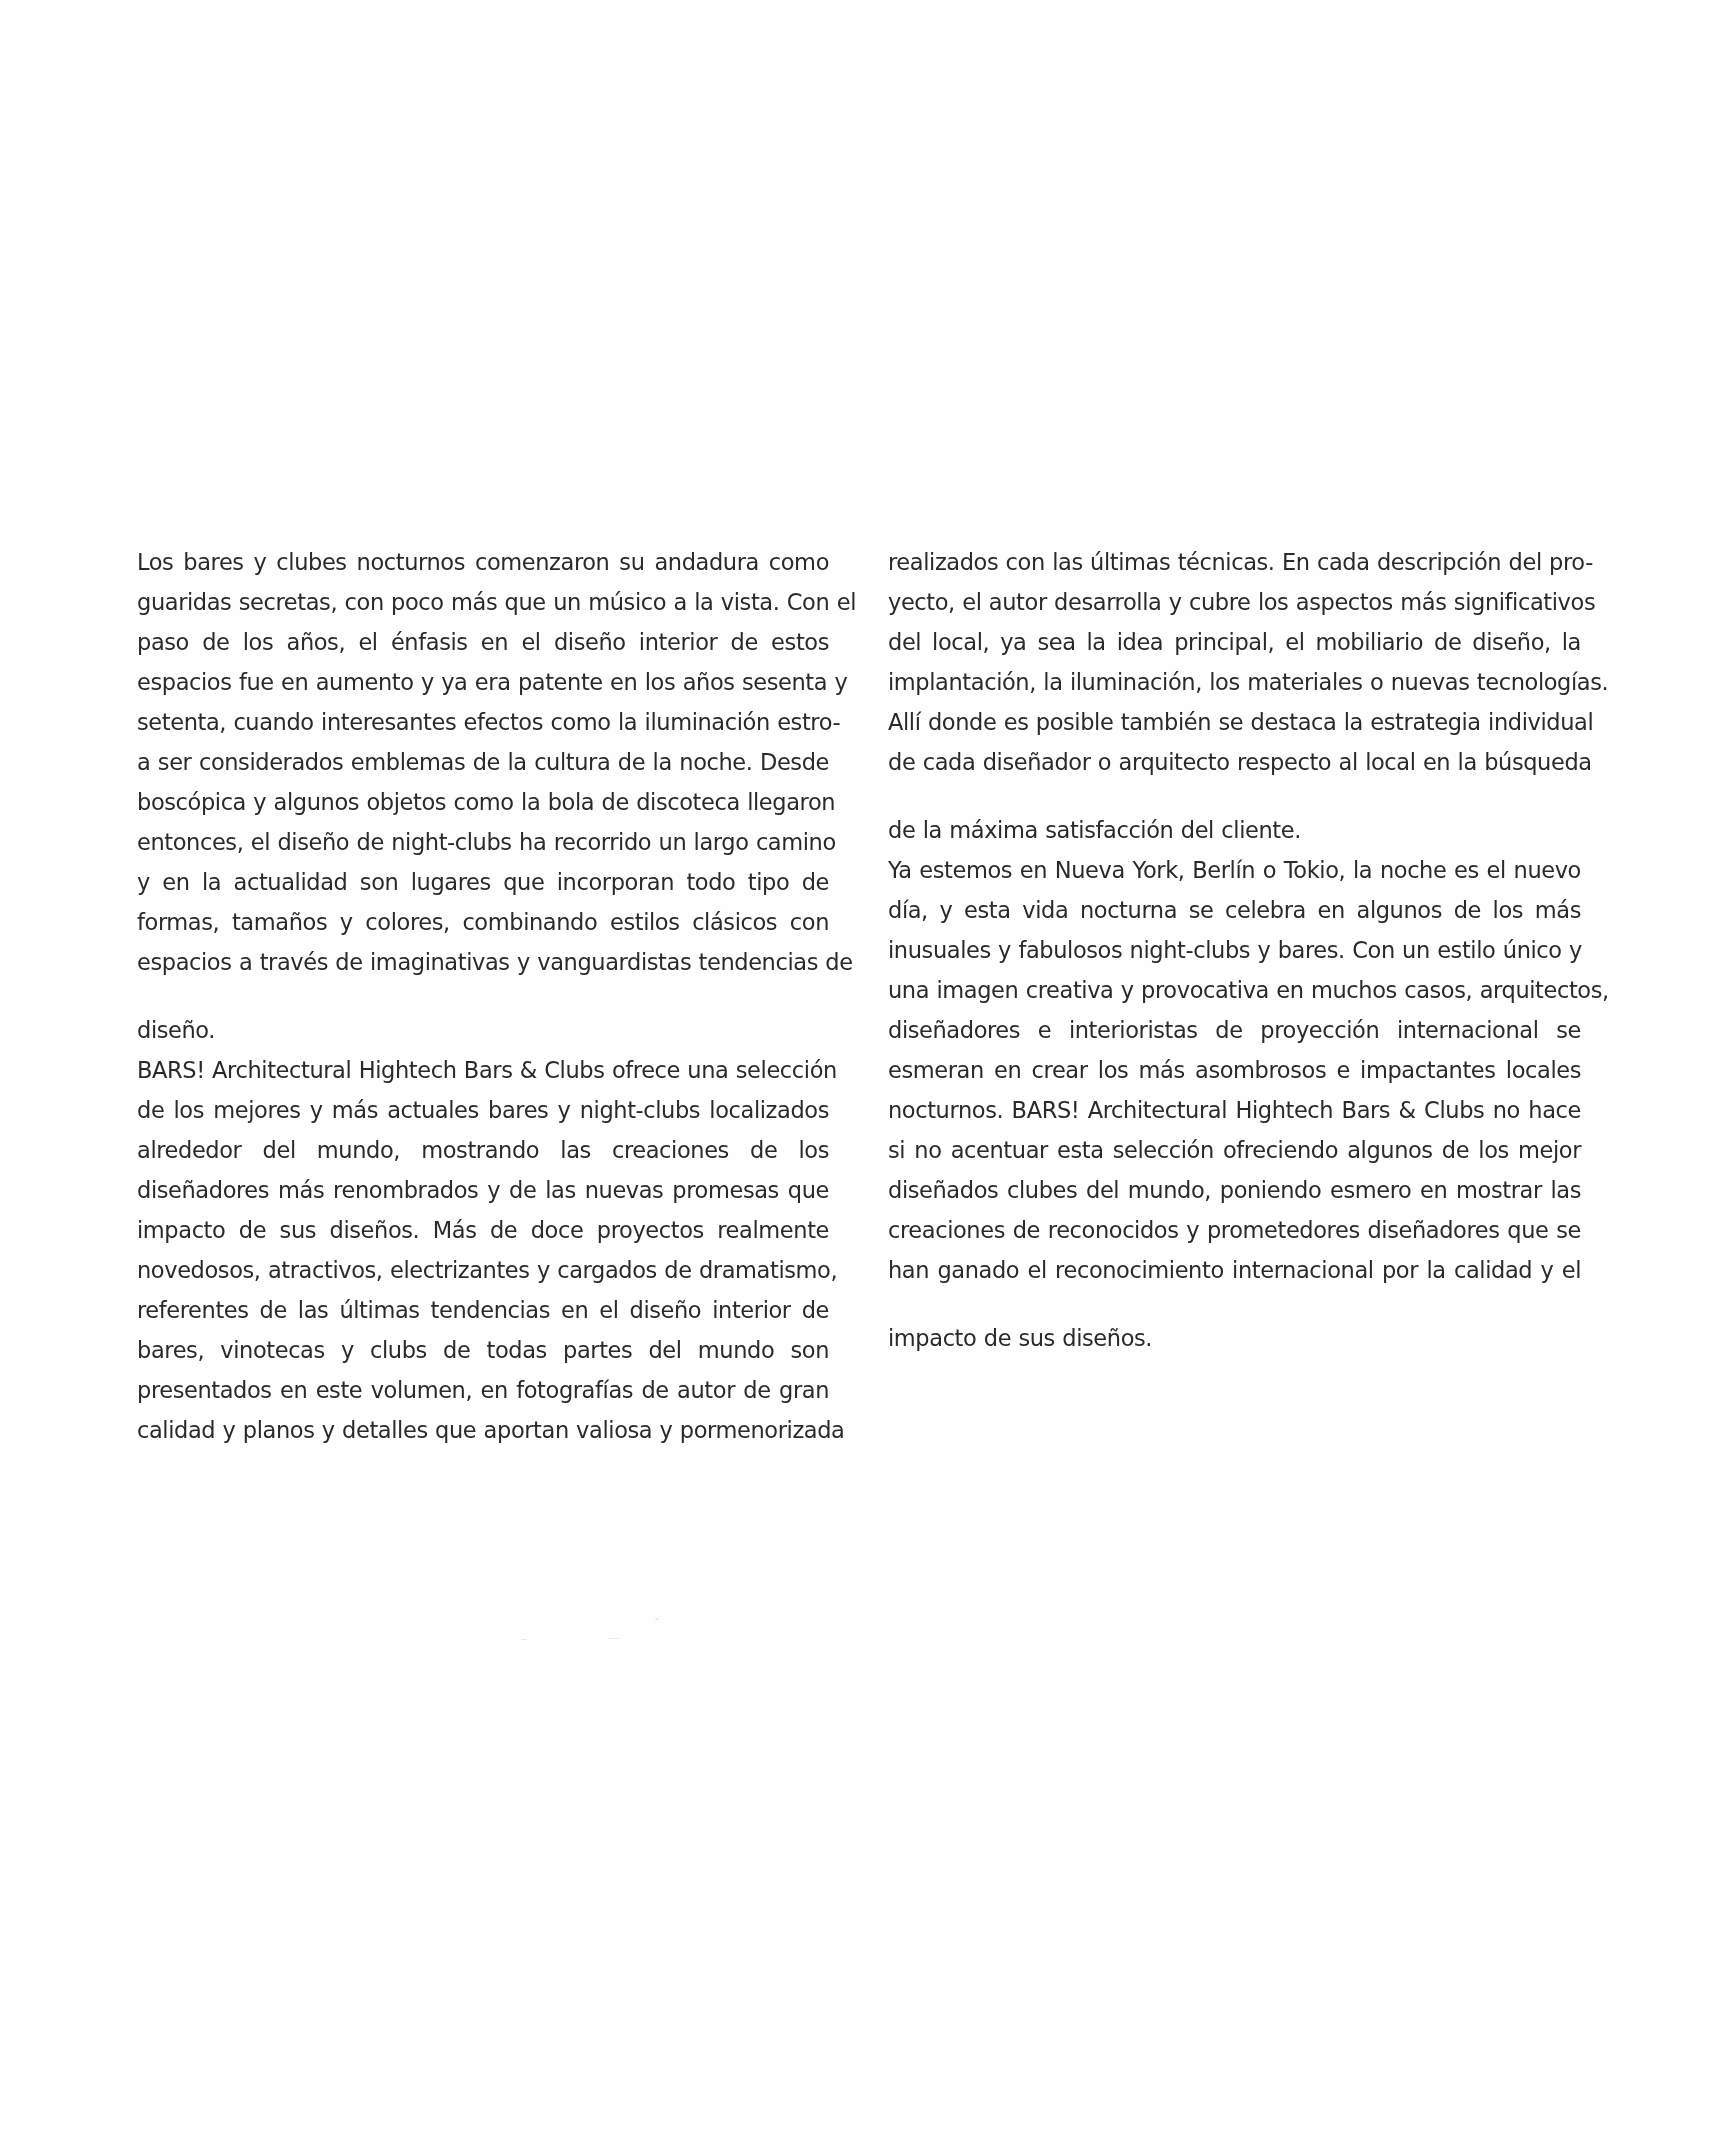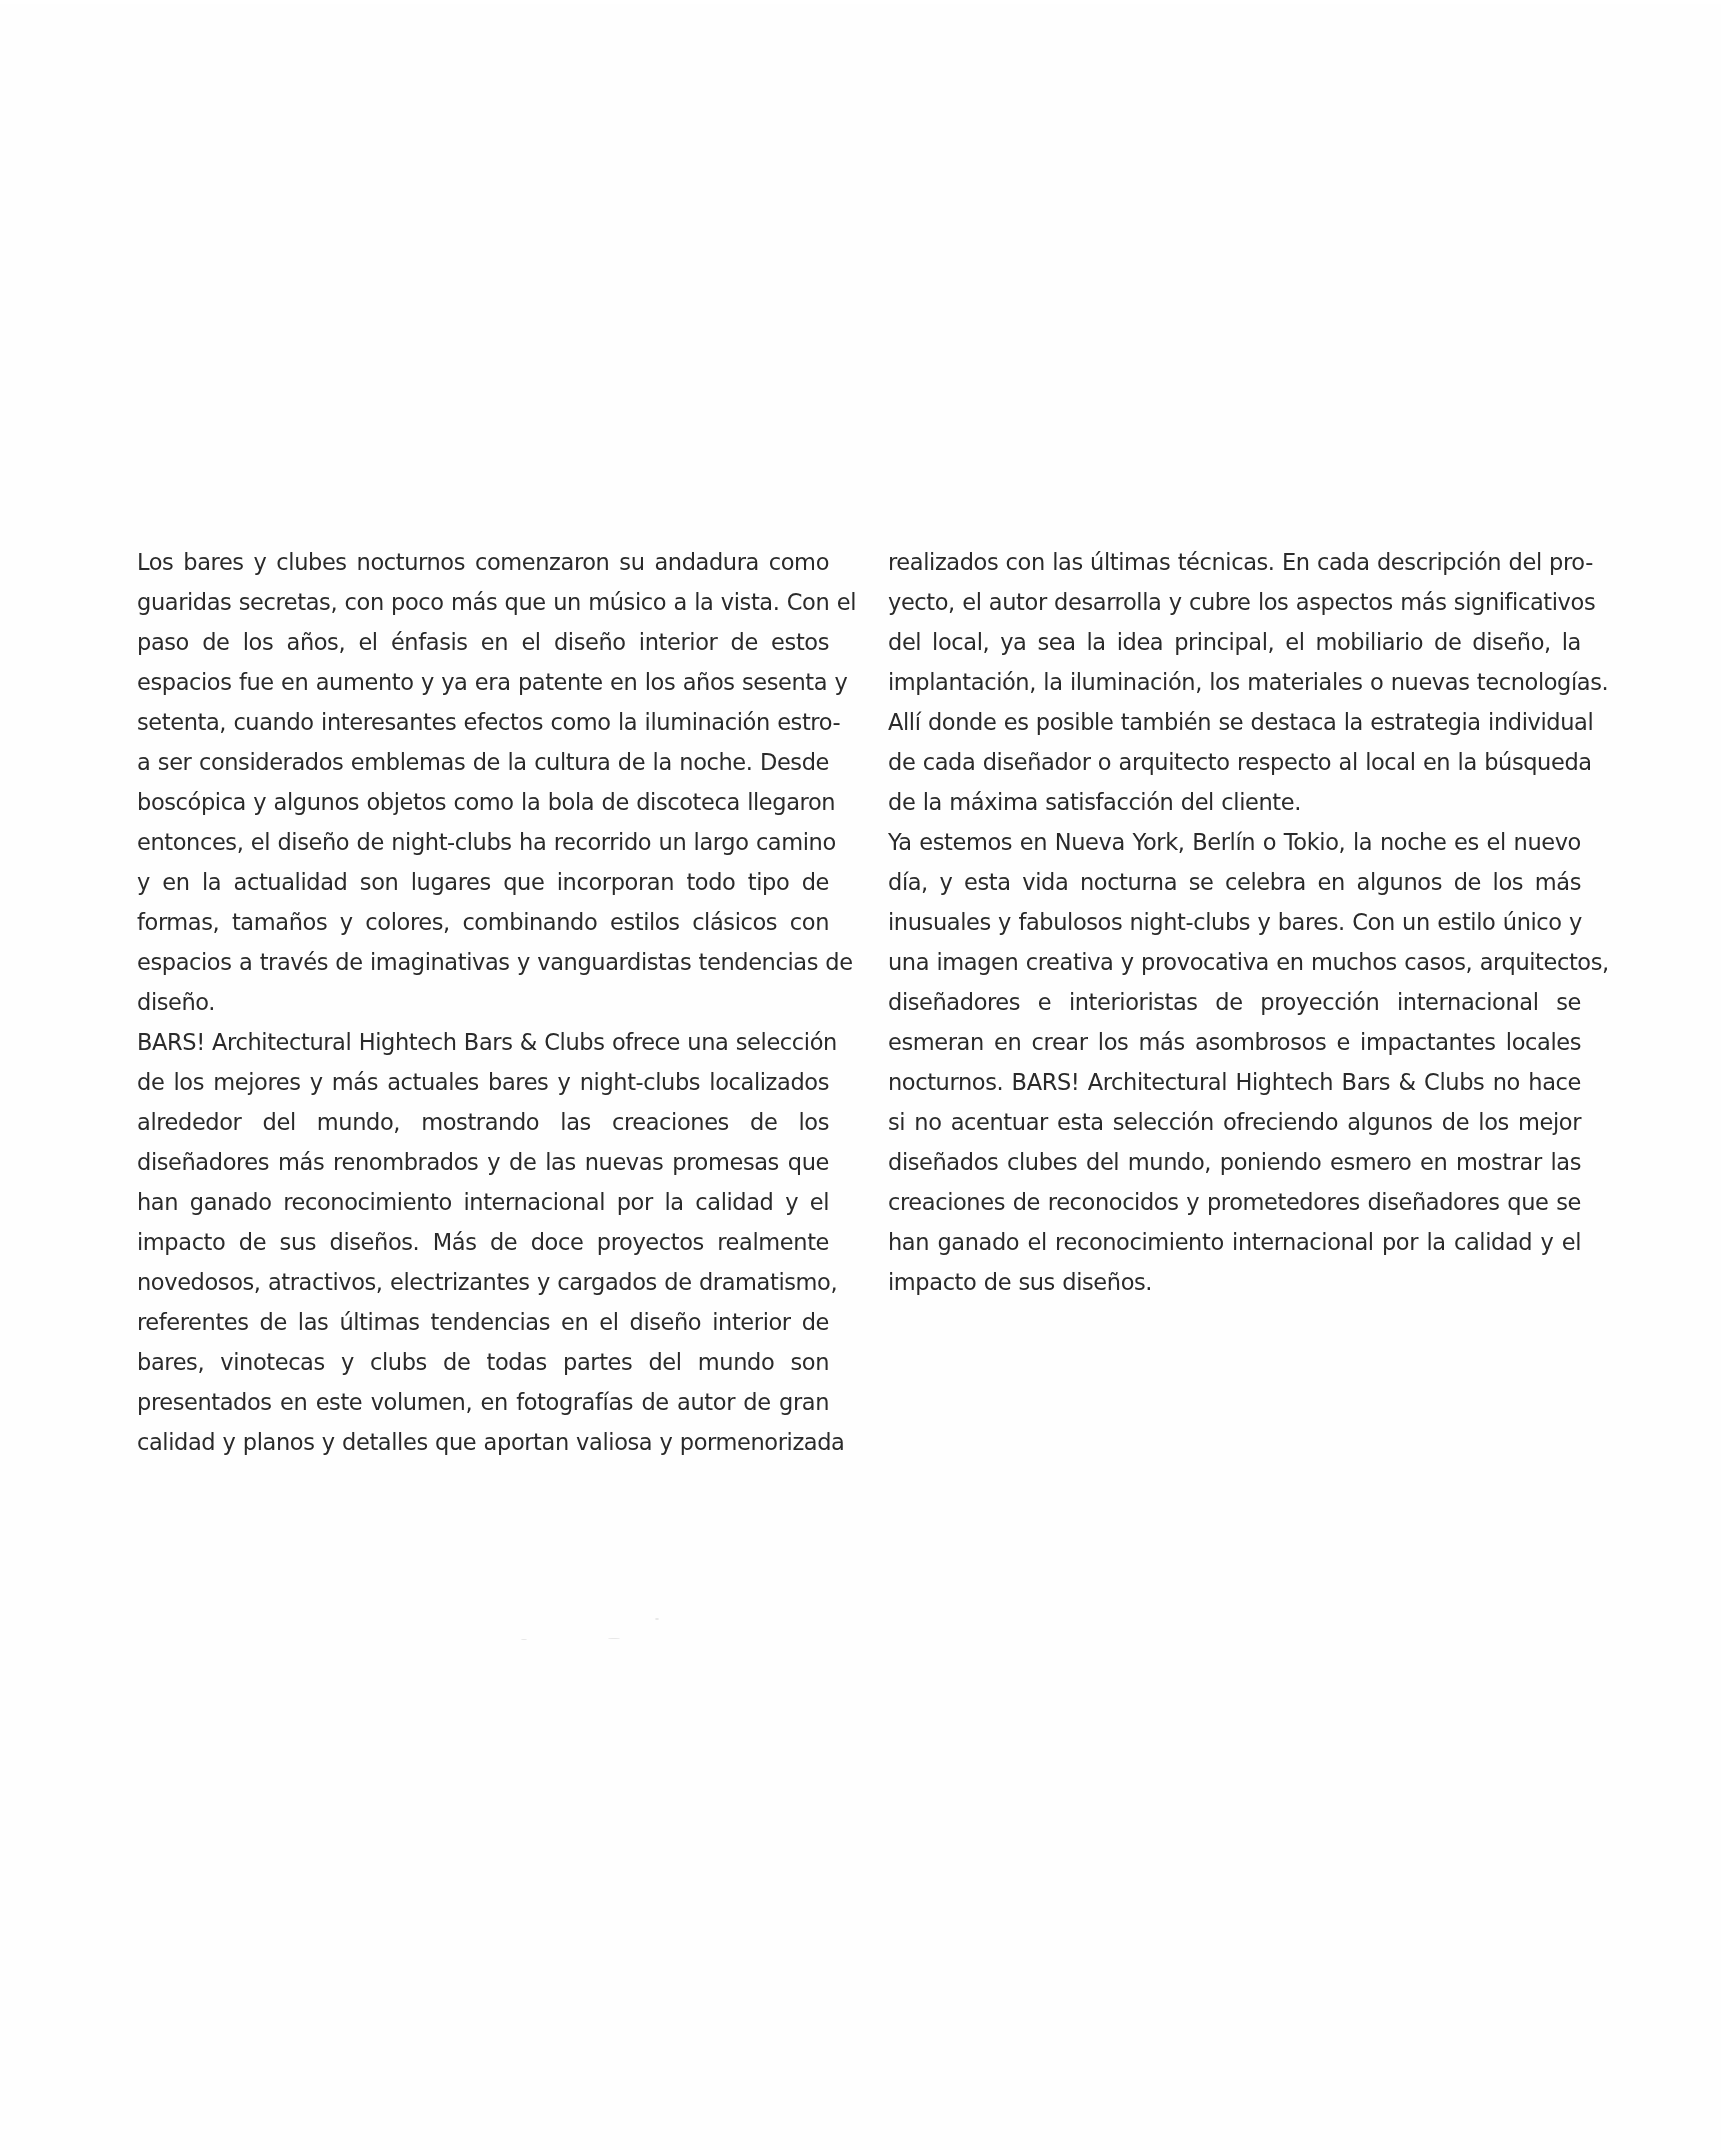--- a/index.html
+++ b/index.html
@@ -41,20 +41,21 @@
     .line {
       display: block;
       white-space: nowrap;
       text-align: justify;
       text-align-last: justify;
       height: 40px;
       overflow: visible;
     }
     .line.last {
       text-align-last: left;
+      margin-top: 28px;
     }
     .gap {
       display: block;
       height: 40px;
     }
     .signature .line {
       text-align-last: left;
     }
     .speck {
       position: absolute;
@@ -80,21 +81,20 @@
       <span class="line">y en la actualidad son lugares que incorporan todo tipo de</span>
       <span class="line">formas, tamaños y colores, combinando estilos clásicos con</span>
       <span class="line">espacios a través de imaginativas y vanguardistas tendencias de</span>
       <span class="line last">diseño.</span>
     </div>
     <div>
       <span class="line">BARS! Architectural Hightech Bars &amp; Clubs ofrece una selección</span>
       <span class="line">de los mejores y más actuales bares y night-clubs localizados</span>
       <span class="line">alrededor del mundo, mostrando las creaciones de los</span>
       <span class="line">diseñadores más renombrados y de las nuevas promesas que</span>
-      <span class="line">han ganado reconocimiento internacional por la calidad y el</span>
       <span class="line">impacto de sus diseños. Más de doce proyectos realmente</span>
       <span class="line">novedosos, atractivos, electrizantes y cargados de dramatismo,</span>
       <span class="line">referentes de las últimas tendencias en el diseño interior de</span>
       <span class="line">bares, vinotecas y clubs de todas partes del mundo son</span>
       <span class="line">presentados en este volumen, en fotografías de autor de gran</span>
       <span class="line">calidad y planos y detalles que aportan valiosa y pormenorizada</span>
     </div>
   </div>
 
   <div class="column col-right">

